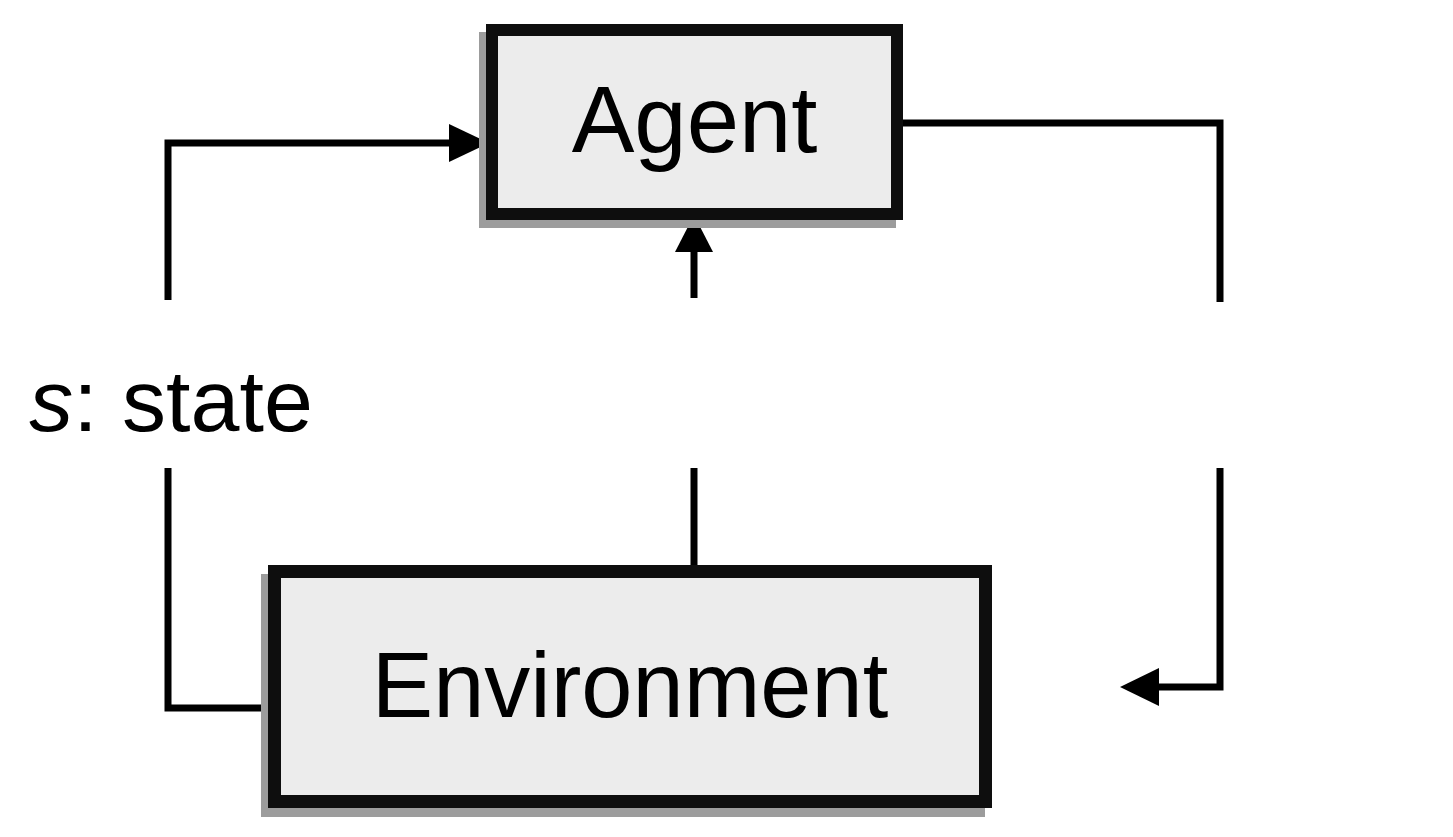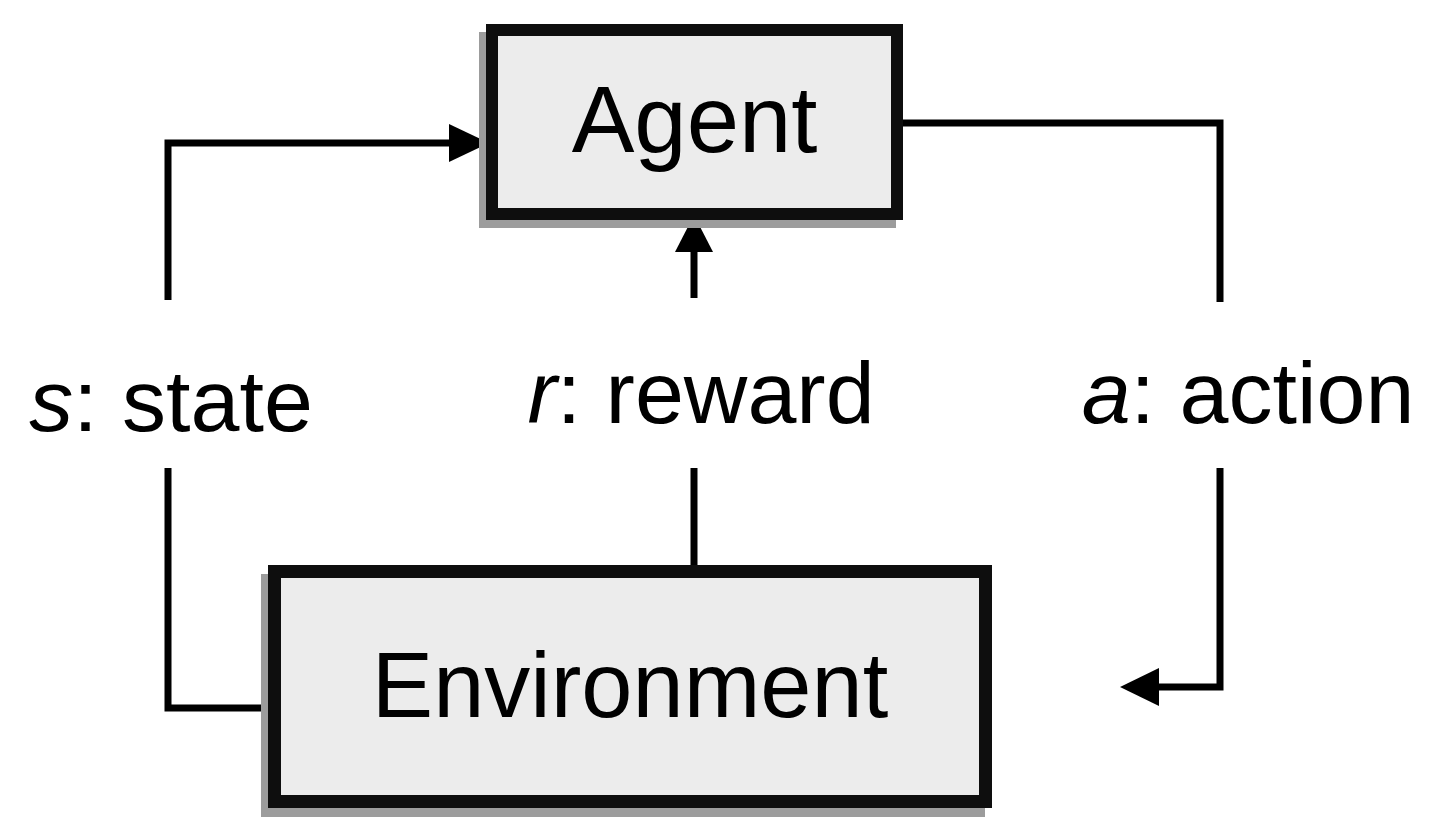--- a/index.html
+++ b/index.html
@@ -87,21 +87,15 @@
   </div>
 
   <div class="node node-env">
     <span>Environment</span>
   </div>
 
   <div class="edge-label label-state">
     <i>s</i><span>: state</span>
   </div>
 
-  <div class="edge-label label-reward">
-    <i>r</i><span>: reward</span>
-  </div>
 
-  <div class="edge-label label-action">
-    <i>a</i><span>: action</span>
-  </div>
 
 </div>
 
 </body></html>

